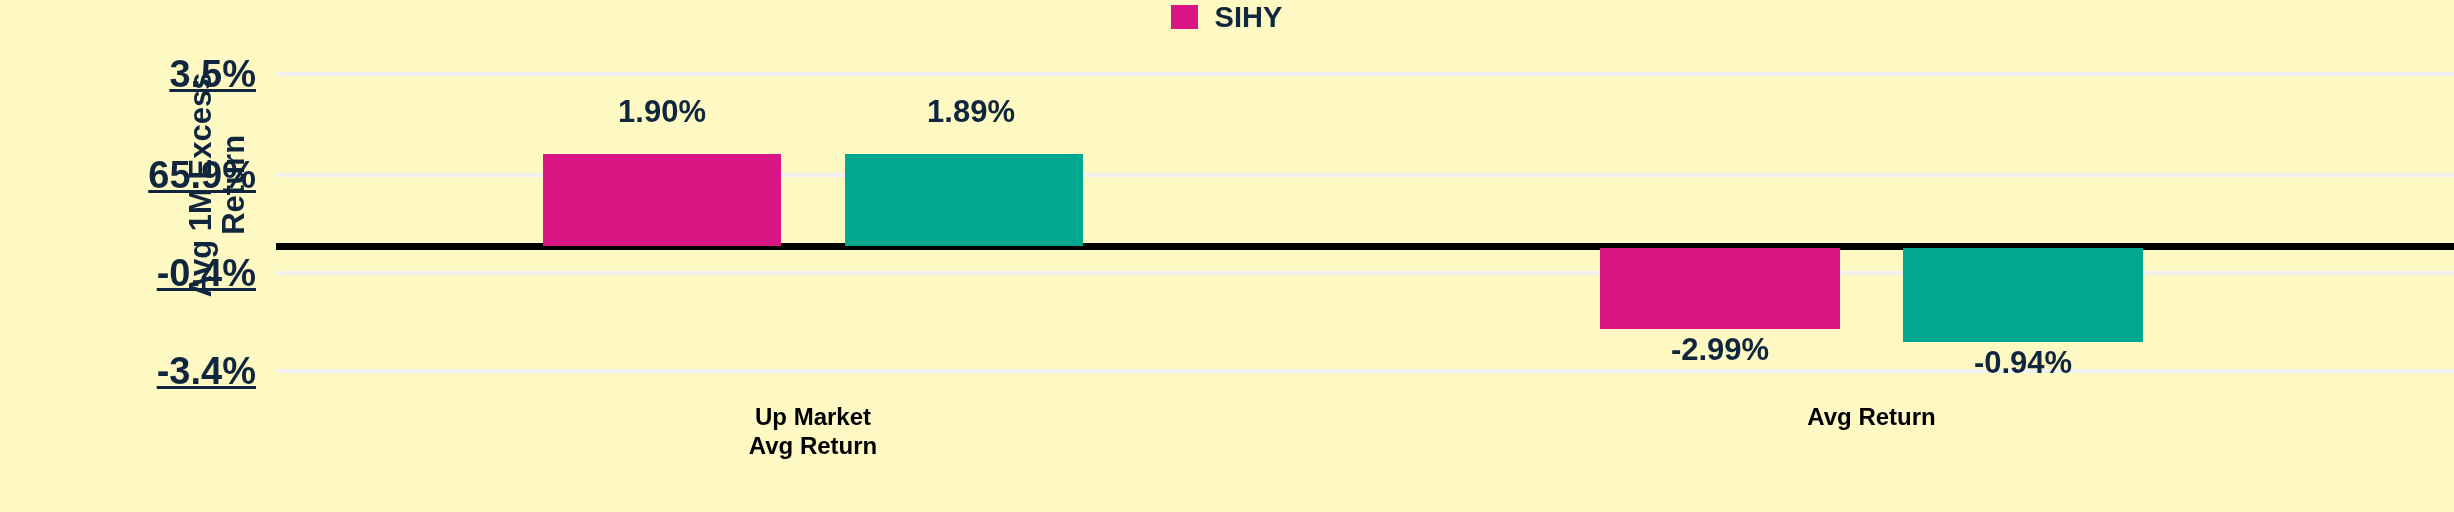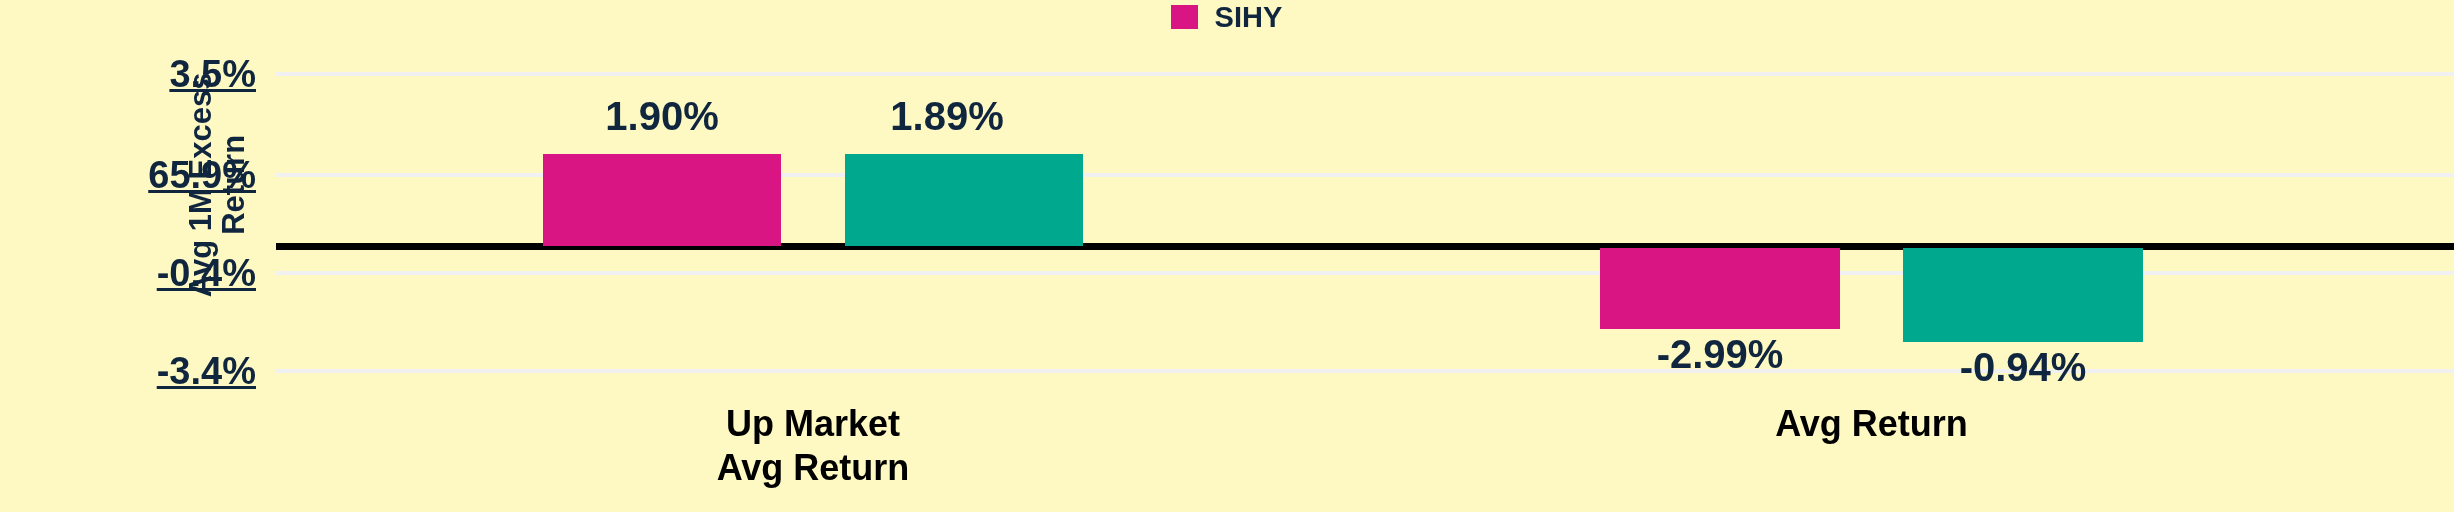--- a/index.html
+++ b/index.html
@@ -25,25 +25,25 @@
   #yticks .ytick{position:absolute;width:170px;text-align:right;
                  font-size:38px;font-weight:bold;color:#10263F;line-height:1;text-decoration:underline;}
 
   #ylabel{position:absolute;left:-238px;top:112px;width:360px;
           transform:rotate(-90deg);transform-origin:center center;
           text-align:center;font-size:31px;font-weight:bold;color:#10263F;
           line-height:1.06;}
 
   
   .bar{position:absolute;}
-  .bar-label{position:absolute;font-size:40px;font-weight:bold;color:#10263F;
+  .bar-label{position:absolute;font-size:31px;font-weight:bold;color:#10263F;
              text-align:center;line-height:1;white-space:nowrap;}
 
   
-  .cat-label{position:absolute;font-size:36px;font-weight:bold;color:#000000;
+  .cat-label{position:absolute;font-size:24px;font-weight:bold;color:#000000;
              text-align:center;line-height:1.22;white-space:nowrap;}
 </style>
 </head>
 <body>
 
 <div id="stage">
 
   <div id="legend">
     <div class="legend-item">
       <span class="legend-swatch" style="background:#D81582"></span>
@@ -69,21 +69,21 @@
 
     <div id="ylabel">
       <div>Avg 1M Excess</div>
       <div>Return</div>
     </div>
 
     <div class="bar" style="left:267px;top:114px;width:238px;height:92px;background:#D81582;"></div>
     <div class="bar-label" style="left:267px;top:56px;width:238px;">1.90%</div>
 
     <div class="bar" style="left:569px;top:114px;width:238px;height:92px;background:#00A88E;"></div>
-    <div class="bar-label" style="left:552px;top:56px;width:238px;">1.89%</div>
+    <div class="bar-label" style="left:576px;top:56px;width:238px;">1.89%</div>
 
     <div class="bar" style="left:1324px;top:208px;width:240px;height:81px;background:#D81582;"></div>
     <div class="bar-label" style="left:1324px;top:294px;width:240px;">-2.99%</div>
 
     <div class="bar" style="left:1627px;top:208px;width:240px;height:94px;background:#00A88E;"></div>
     <div class="bar-label" style="left:1627px;top:307px;width:240px;">-0.94%</div>
 
     <div class="cat-label" style="left:267px;top:362px;width:540px;">
       <div>Up Market</div>
       <div>Avg Return</div>

